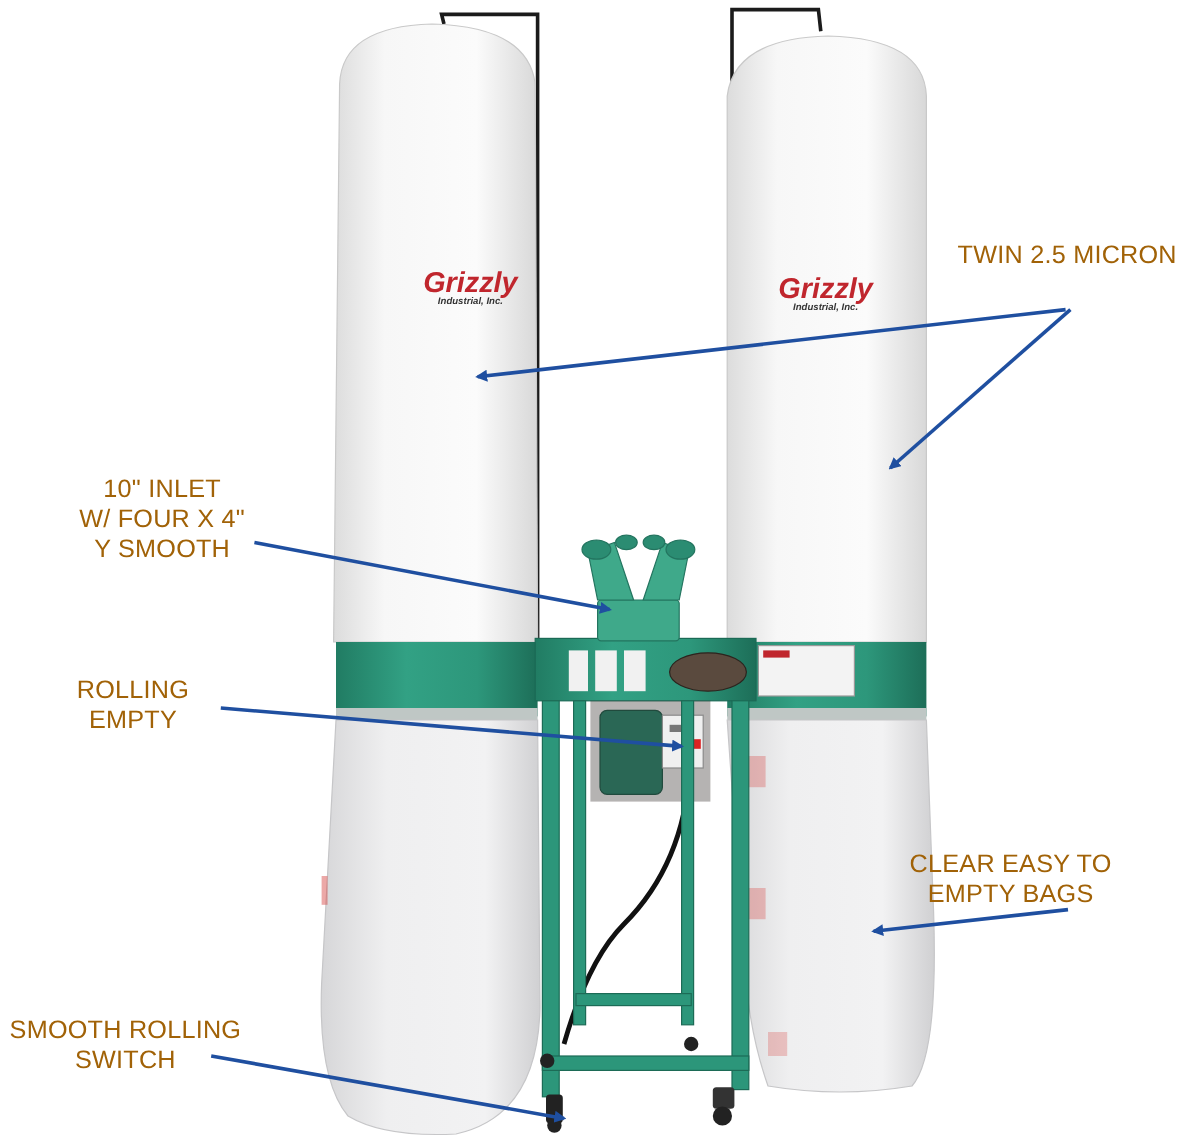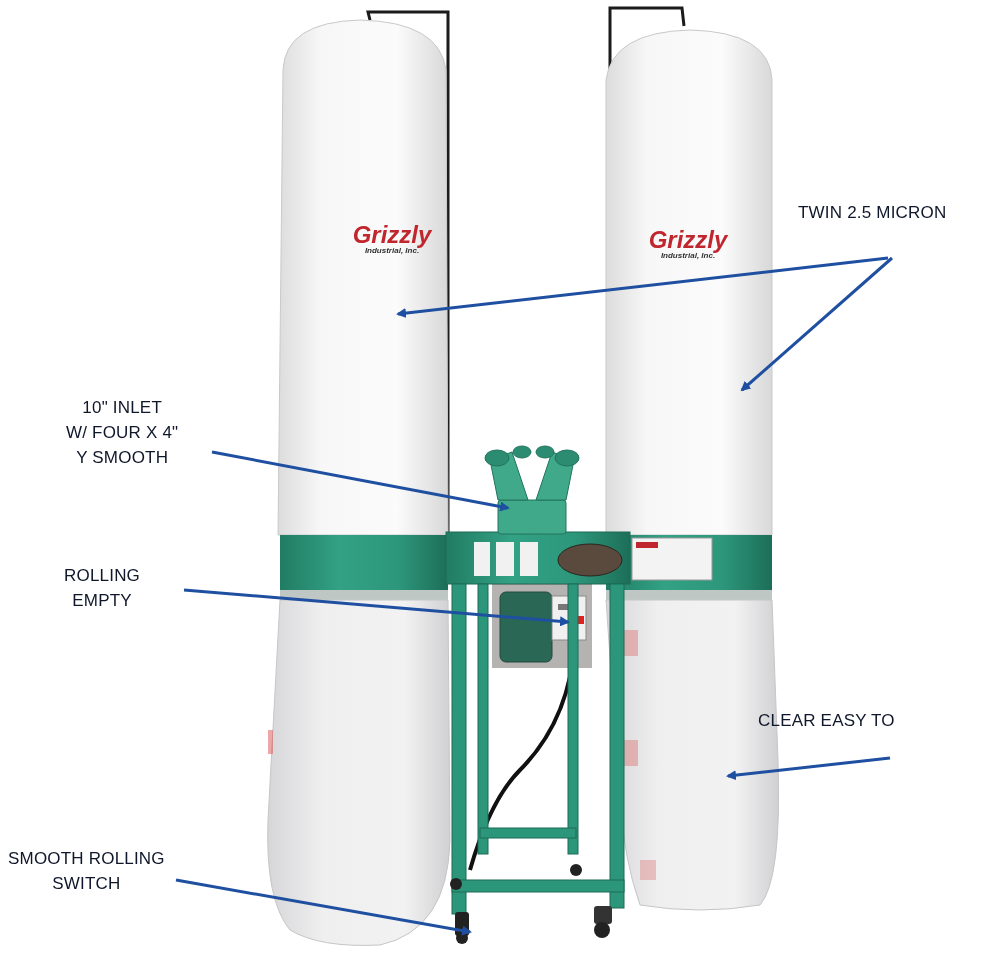--- a/index.html
+++ b/index.html
@@ -1,18 +1,18 @@
 <!DOCTYPE html>
 <html><head>
 <meta charset="utf-8">
 <style>
   html, body { margin:0; padding:0; background:#ffffff; }
   body { width:1000px; height:953px; position:relative; overflow:hidden; font-family:"Liberation Sans", sans-serif; }
   .stage { position:absolute; left:0; top:0; width:916px; height:953px; }
-  .label { position:absolute; color:#0f172a; font-size:17px; line-height:25px; text-align:center; letter-spacing:0.2px; white-space:nowrap; }
+  .label { position:absolute; color:#a16207; font-size:21px; line-height:25px; text-align:center; letter-spacing:0.2px; white-space:nowrap; }
   .label span { display:block; }
   svg { position:absolute; left:0; top:0; }
 </style>
 </head>
 <body>
 
 <div class="stage">
 
   <svg width="1000" height="953" viewBox="0 0 1000 953">
     <defs>
@@ -151,20 +151,21 @@
     <span>Y SMOOTH</span>
   </div>
 
   <div class="label" style="left:64px; top:563px;">
     <span>ROLLING</span>
     <span>EMPTY</span>
   </div>
 
   <div class="label" style="left:758px; top:708px;">
     <span>CLEAR EASY TO</span>
+    <span>EMPTY BAGS</span>
   </div>
 
   <div class="label" style="left:8px; top:846px;">
     <span>SMOOTH ROLLING</span>
     <span>SWITCH</span>
   </div>
 
 </div>
 
 </body></html>

